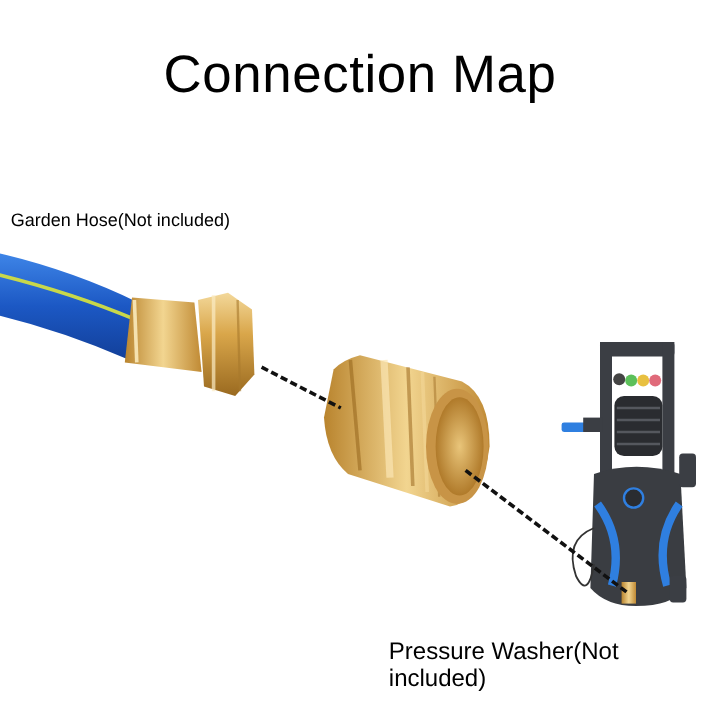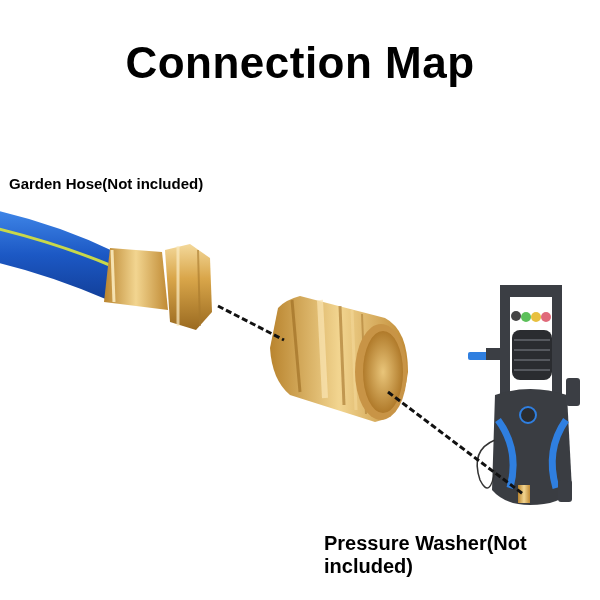--- a/index.html
+++ b/index.html
@@ -1,18 +1,18 @@
 <!DOCTYPE html>
 <html><head>
 <meta charset="utf-8">
 <style>
   html, body { margin:0; padding:0; background:#ffffff; }
   body { width:600px; height:600px; position:relative; overflow:hidden; font-family:"Liberation Sans", sans-serif; }
-  .title { position:absolute; left:0; width:600px; top:38px; text-align:center; font-weight:bold; font-size:44px; color:#000; letter-spacing:0.5px; }
-  .label { position:absolute; font-weight:bold; font-size:15px; color:#000; }
+  .title { position:absolute; left:0; width:600px; top:38px; text-align:center; font-weight:normal; font-size:44px; color:#000; letter-spacing:0.5px; }
+  .label { position:absolute; font-weight:normal; font-size:15px; color:#000; }
   .hose-label { left:9px; top:175px; }
   .washer-label { left:324px; top:532px; font-size:20px; }
   svg { position:absolute; left:0; top:0; }
 </style>
 </head>
 <body>
 
 <div class="title">Connection Map</div>
 <div class="label hose-label">Garden Hose(Not included)</div>
 <div class="label washer-label">Pressure Washer(Not included)</div>

